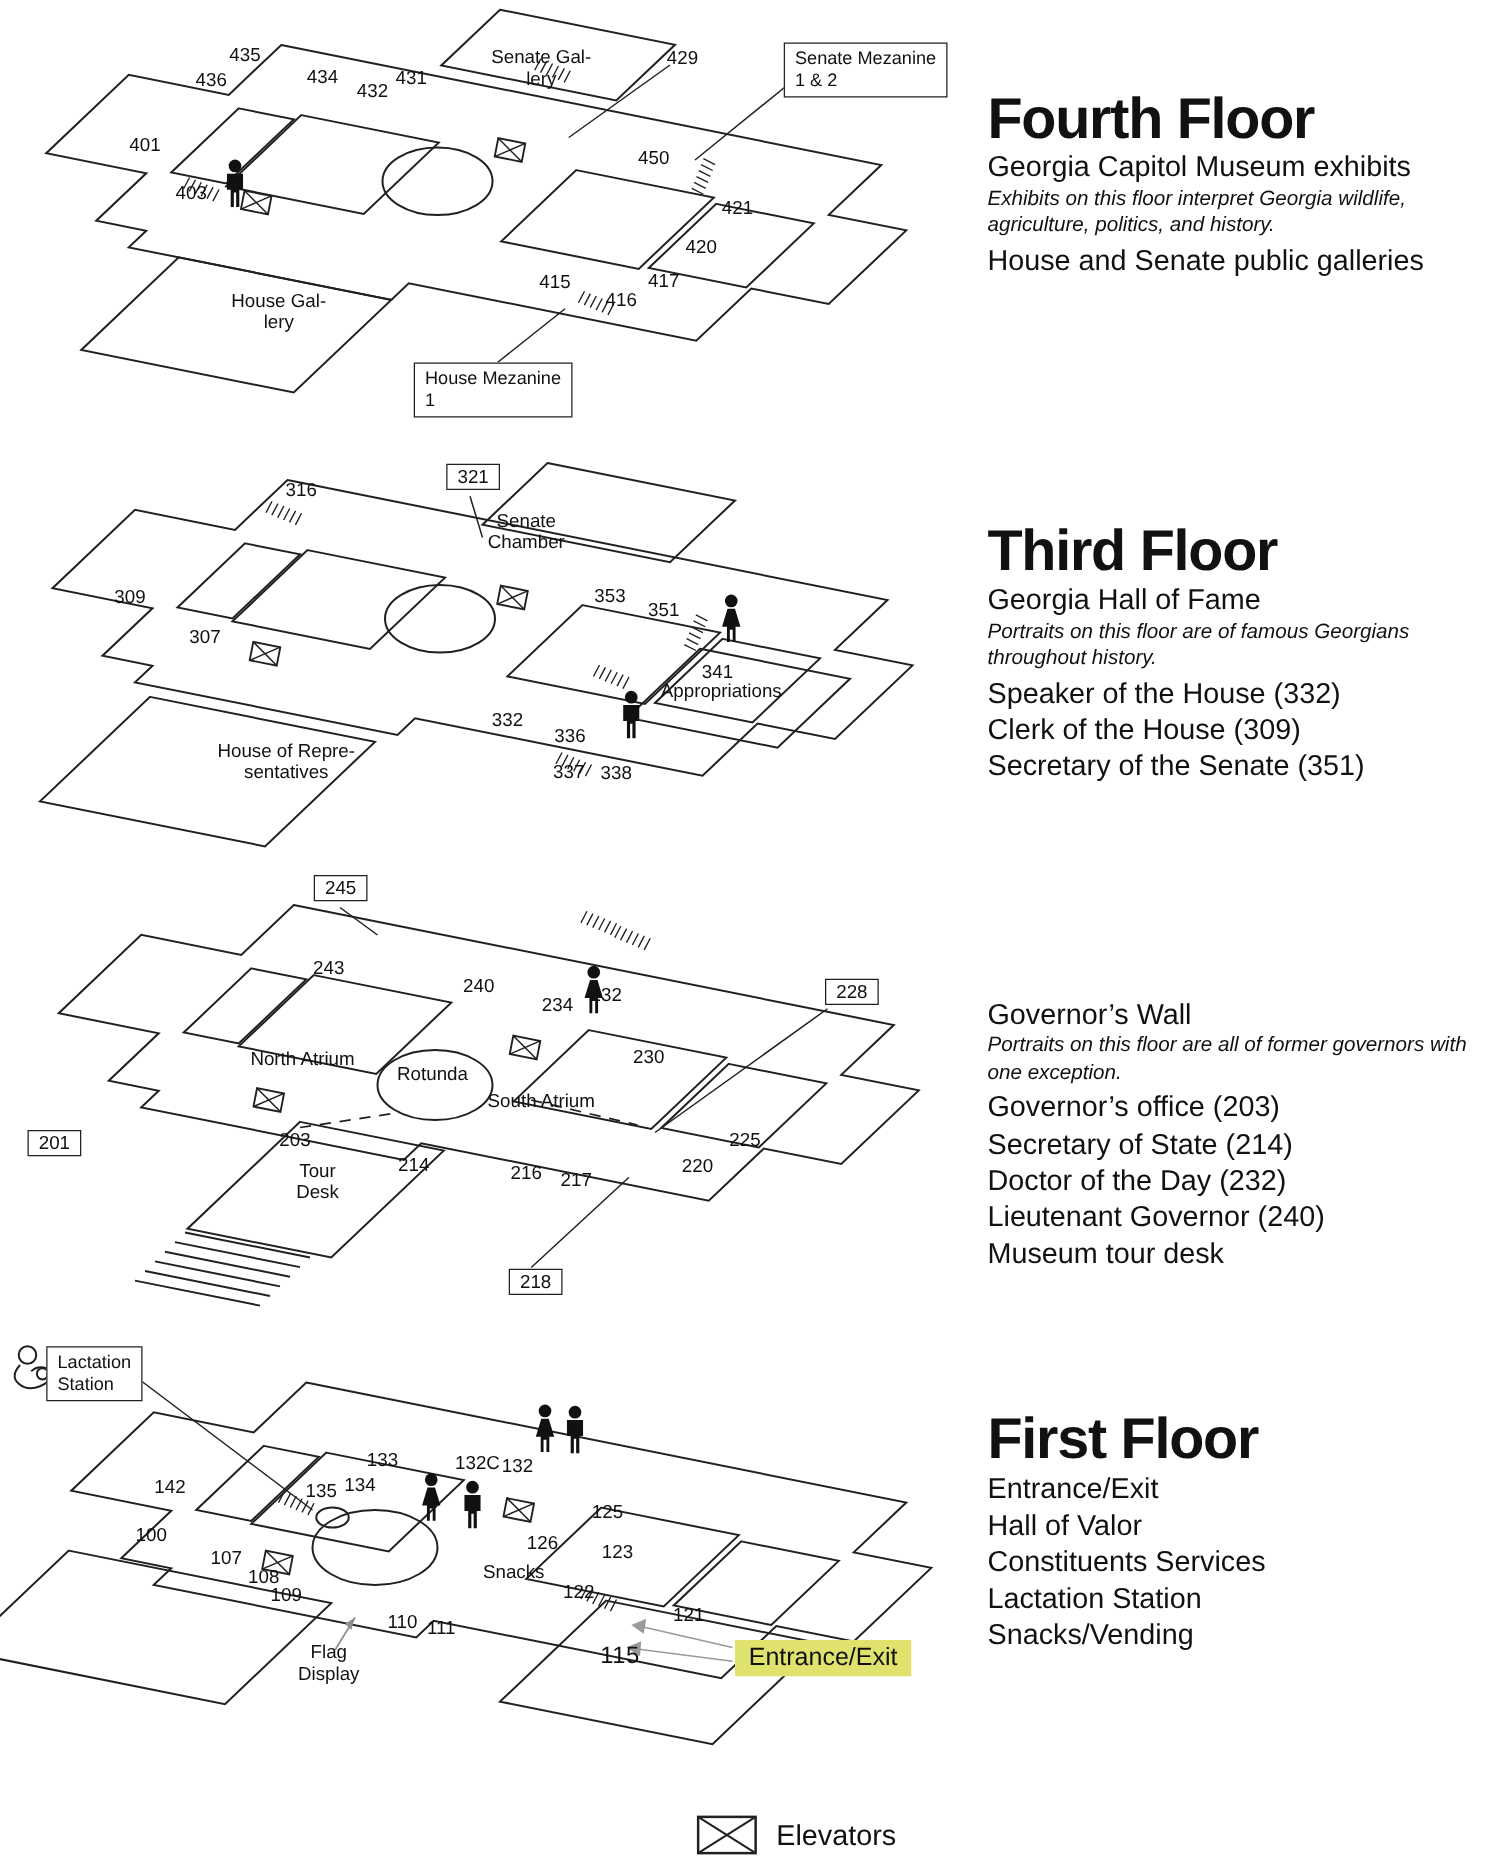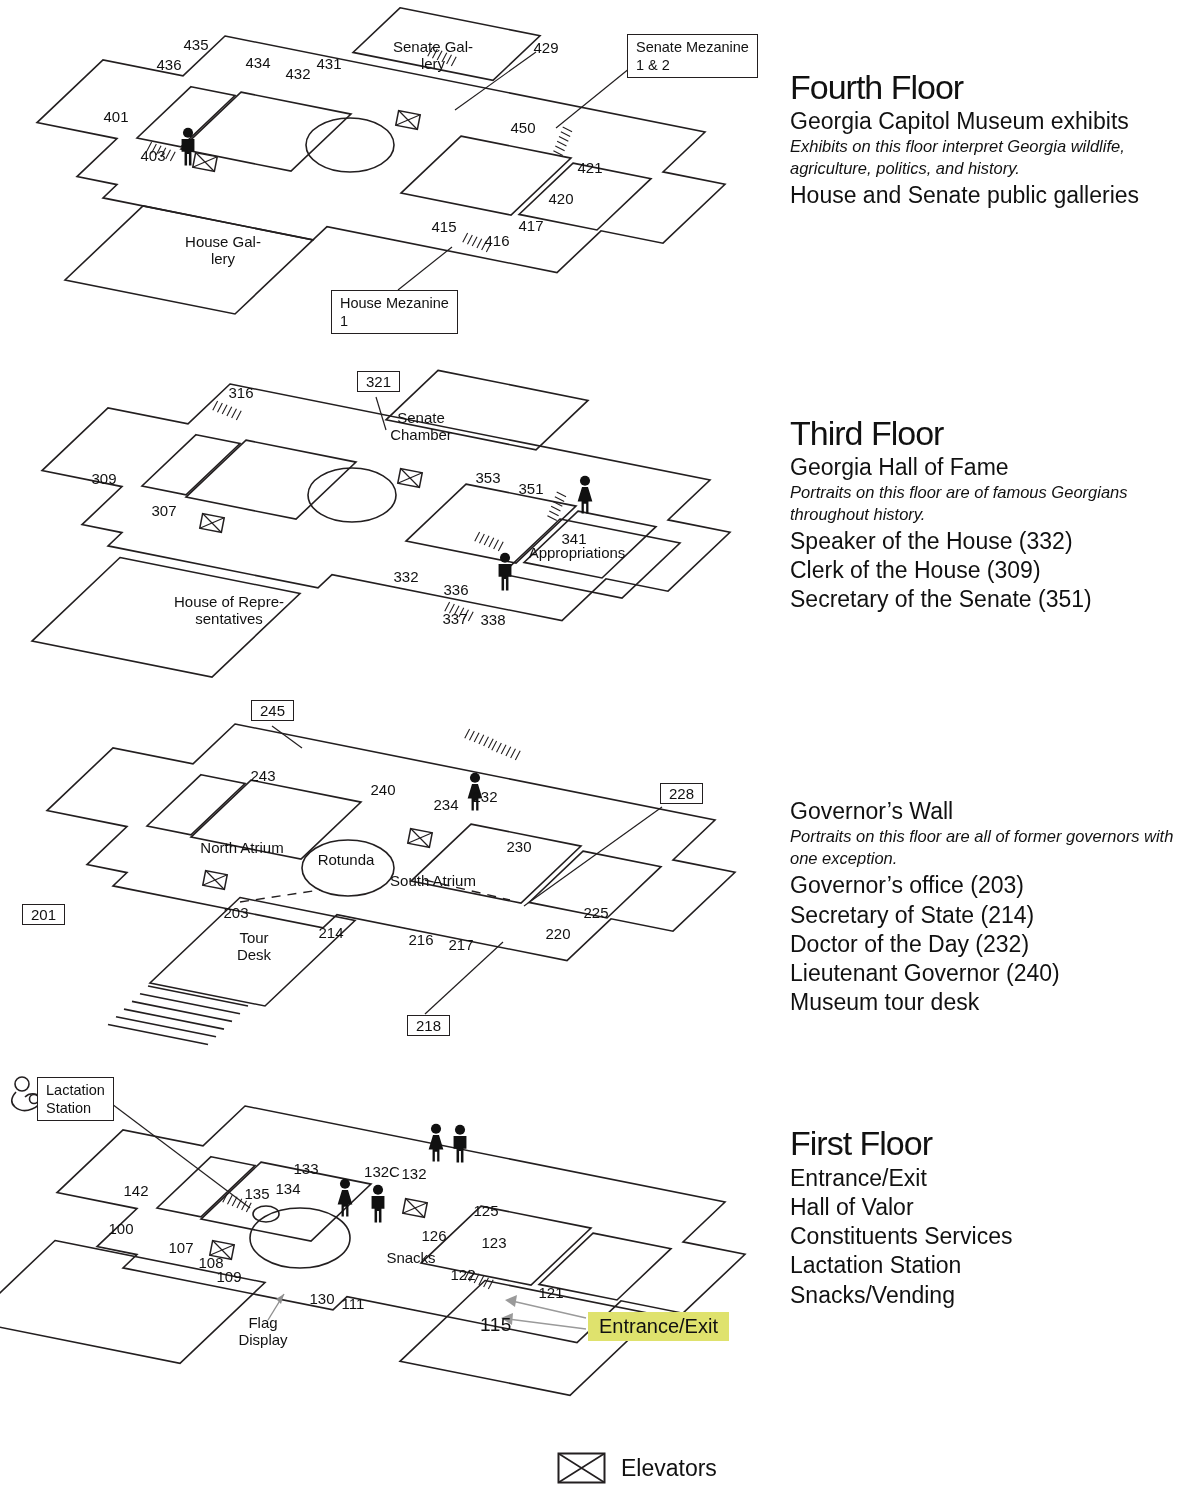--- a/index.html
+++ b/index.html
@@ -10,21 +10,21 @@
   #labels span{position:absolute;}
   .rlab{transform:translate(-50%,-50%);font-size:15px;white-space:nowrap;}
   .rlab.big{font-size:19px;letter-spacing:.5px;}
   .rlab.boxed{transform:none;border:1.6px solid #231f20;background:#fff;padding:1px 8px;}
   .alab{transform:translate(-50%,-50%);font-size:15px;text-align:center;
         white-space:pre-line;line-height:1.15;}
   .callout{border:1.6px solid #231f20;background:#fff;padding:3px 8px;font-size:14.5px;
            line-height:1.25;white-space:pre-line;}
   .hl{background:#dfe26d;padding:3px 11px;font-size:20px;white-space:nowrap;}
   .info{position:absolute;left:790px;width:408px;}
-  .info h1{font-size:34px;font-weight:400;margin:0;letter-spacing:-1px;line-height:1.05;}
+  .info h1{font-size:46px;font-weight:700;margin:0;letter-spacing:-1px;line-height:1.05;}
   .info h2{font-size:23px;font-weight:400;margin:2px 0 0;line-height:1.15;}
   .info .note{font-size:16.5px;font-style:italic;margin:2px 0 2px;line-height:1.3;}
   .info h2:empty,.info .note:empty{display:none;}
   .features{list-style:none;margin:2px 0 0;padding:0;}
   .features li{font-size:23px;line-height:1.27;}
   #legend{position:absolute;left:557px;top:1452px;display:flex;align-items:center;
           gap:15px;font-size:23px;}
 </style>
 </head>
 <body>
@@ -197,21 +197,21 @@
       <span class="rlab" style="left: 136px; top: 1190px;">142</span>
       <span class="rlab" style="left: 306px; top: 1168px;">133</span>
       <span class="rlab" style="left: 288px; top: 1188px;">134</span>
       <span class="rlab" style="left: 257px; top: 1193px;">135</span>
       <span class="rlab" style="left: 382px; top: 1171px;">132C</span>
       <span class="rlab" style="left: 414px; top: 1173px;">132</span>
       <span class="rlab" style="left: 121px; top: 1228px;">100</span>
       <span class="rlab" style="left: 181px; top: 1247px;">107</span>
       <span class="rlab" style="left: 211px; top: 1262px;">108</span>
       <span class="rlab" style="left: 229px; top: 1276px;">109</span>
-      <span class="rlab" style="left: 322px; top: 1298px;">130</span>
+      <span class="rlab" style="left: 322px; top: 1298px;">110</span>
       <span class="rlab" style="left: 353px; top: 1303px;">111</span>
       <span class="rlab big" style="left: 496px; top: 1325px;">115</span>
       <span class="rlab" style="left: 551px; top: 1292px;">121</span>
       <span class="rlab" style="left: 463px; top: 1274px;">122</span>
       <span class="rlab" style="left: 494px; top: 1242px;">123</span>
       <span class="rlab" style="left: 486px; top: 1210px;">125</span>
       <span class="rlab" style="left: 434px; top: 1235px;">126</span>
       <span class="alab" style="left: 411px; top: 1258px;">Snacks</span>
       <span class="alab" style="left: 263px; top: 1331px;">Flag
 Display</span>

